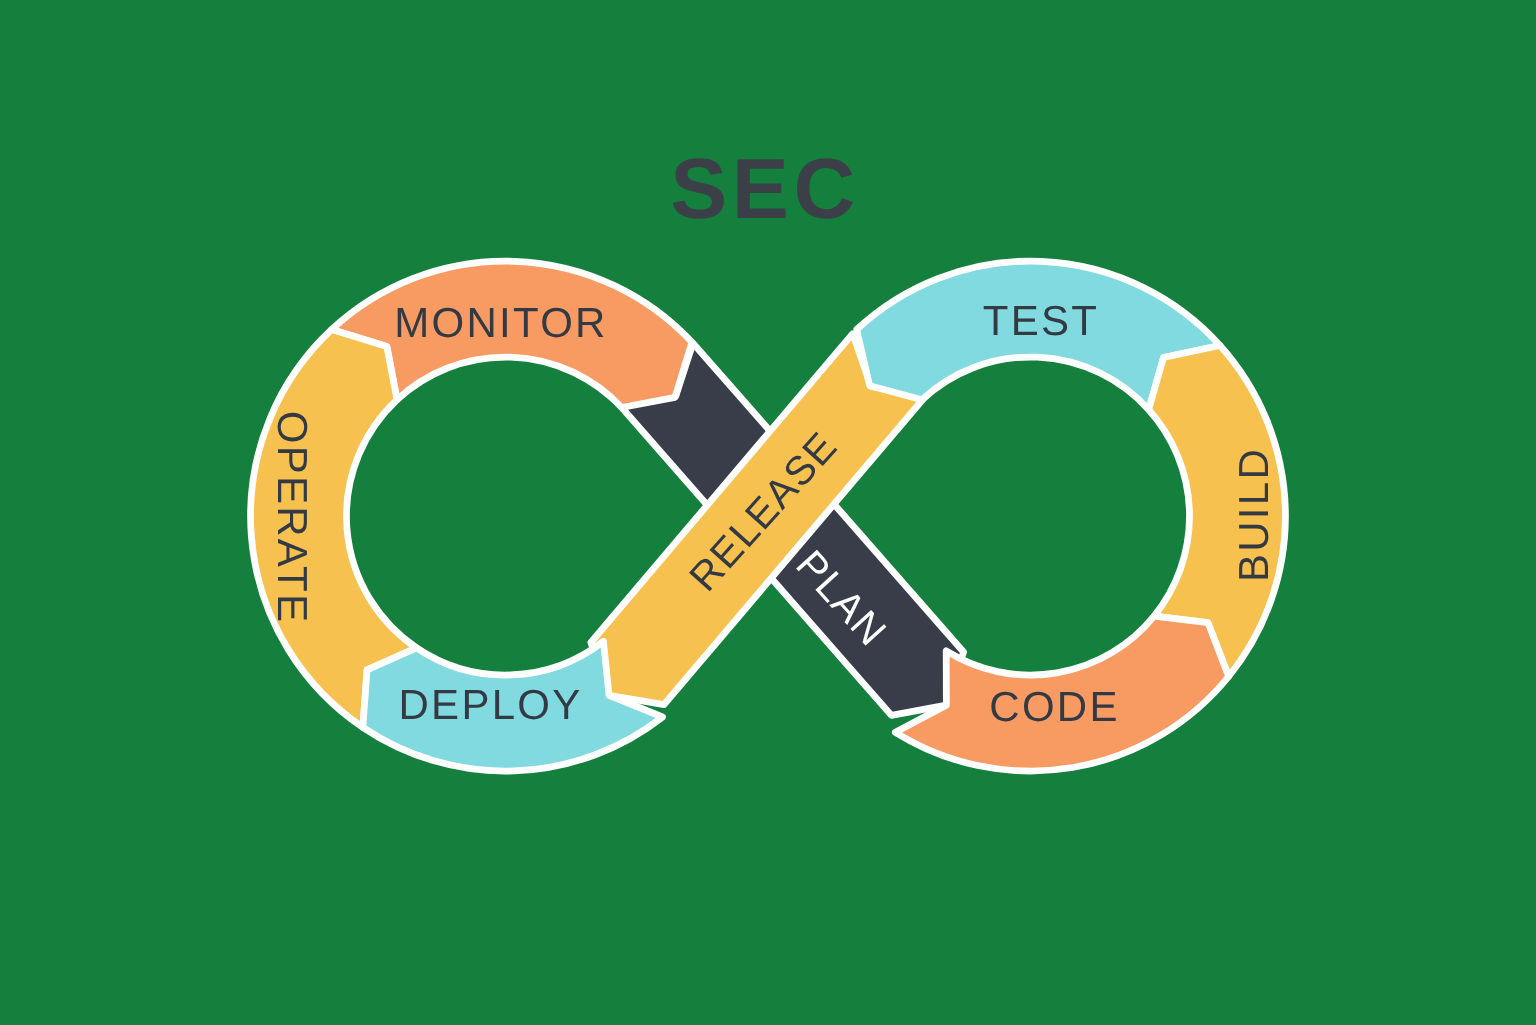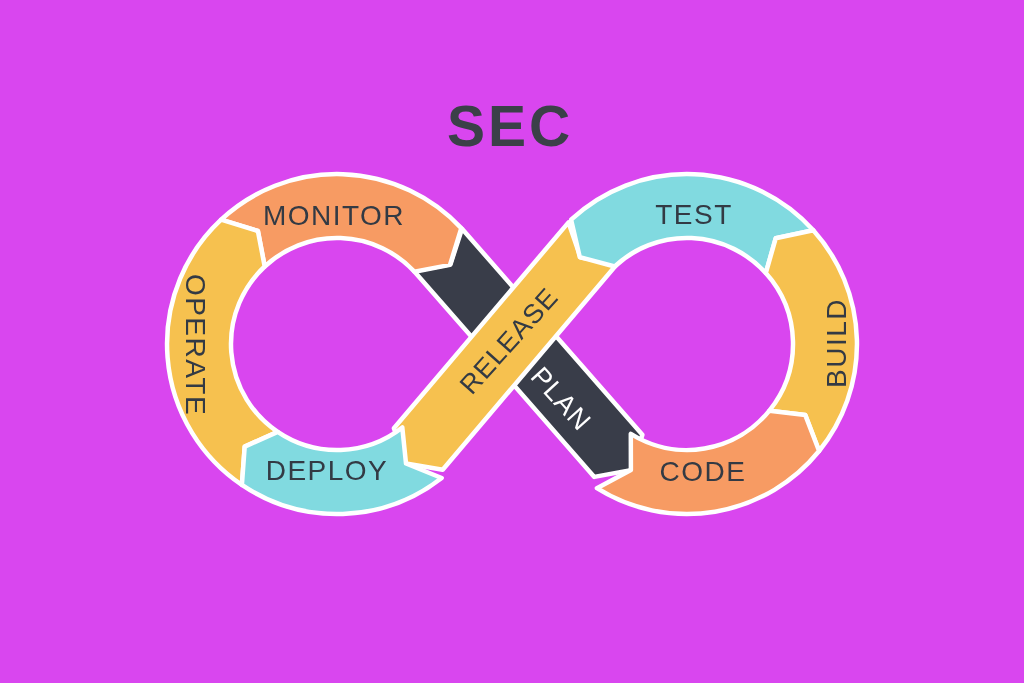--- a/index.html
+++ b/index.html
@@ -5,21 +5,21 @@
   html, body {
     margin: 0;
     padding: 0;
     background: #ffffff;
     font-family: "Liberation Sans", sans-serif;
   }
   .stage {
     position: relative;
     width: 1024px;
     height: 683px;
-    background: #d946ef;
+    background: #15803d;
     overflow: hidden;
     text-align: center;
   }
   svg { display: block; }
   .seg {
     stroke: #ffffff;
     stroke-width: 4.5;
     stroke-linejoin: round;
   }
   .diagram-title {

